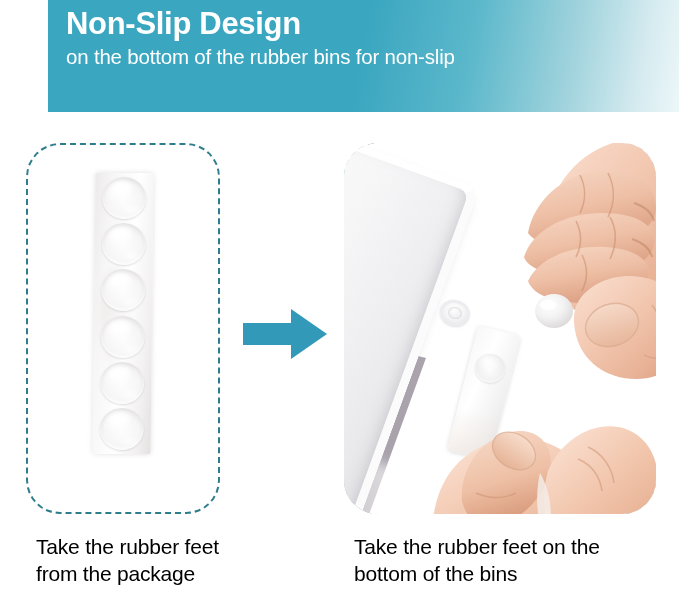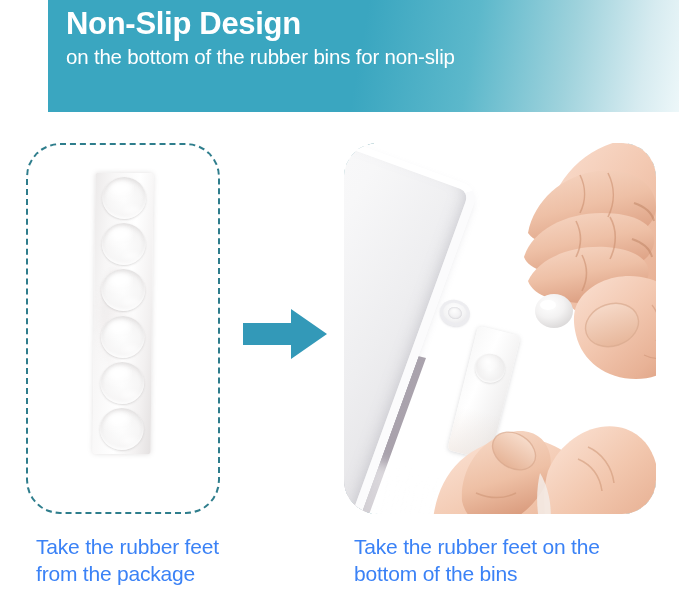--- a/index.html
+++ b/index.html
@@ -228,21 +228,21 @@
   
   .hand { position: absolute; }
 
   
   #hand-upper { left: 140px; top: -14px; width: 210px; height: 260px; }
   #hand-lower { left: 58px;  top: 232px; width: 268px; height: 200px; }
 
   
   .caption {
     position: absolute;
-    color: #3b82f6;
+    color: #000000;
     font-size: 21px;
     line-height: 27px;
     letter-spacing: -0.2px;
   }
   #caption-left  { left: 36px;  top: 533px; width: 220px; }
   #caption-right { left: 354px; top: 533px; width: 300px; }
 </style>
 </head>
 <body>
 

